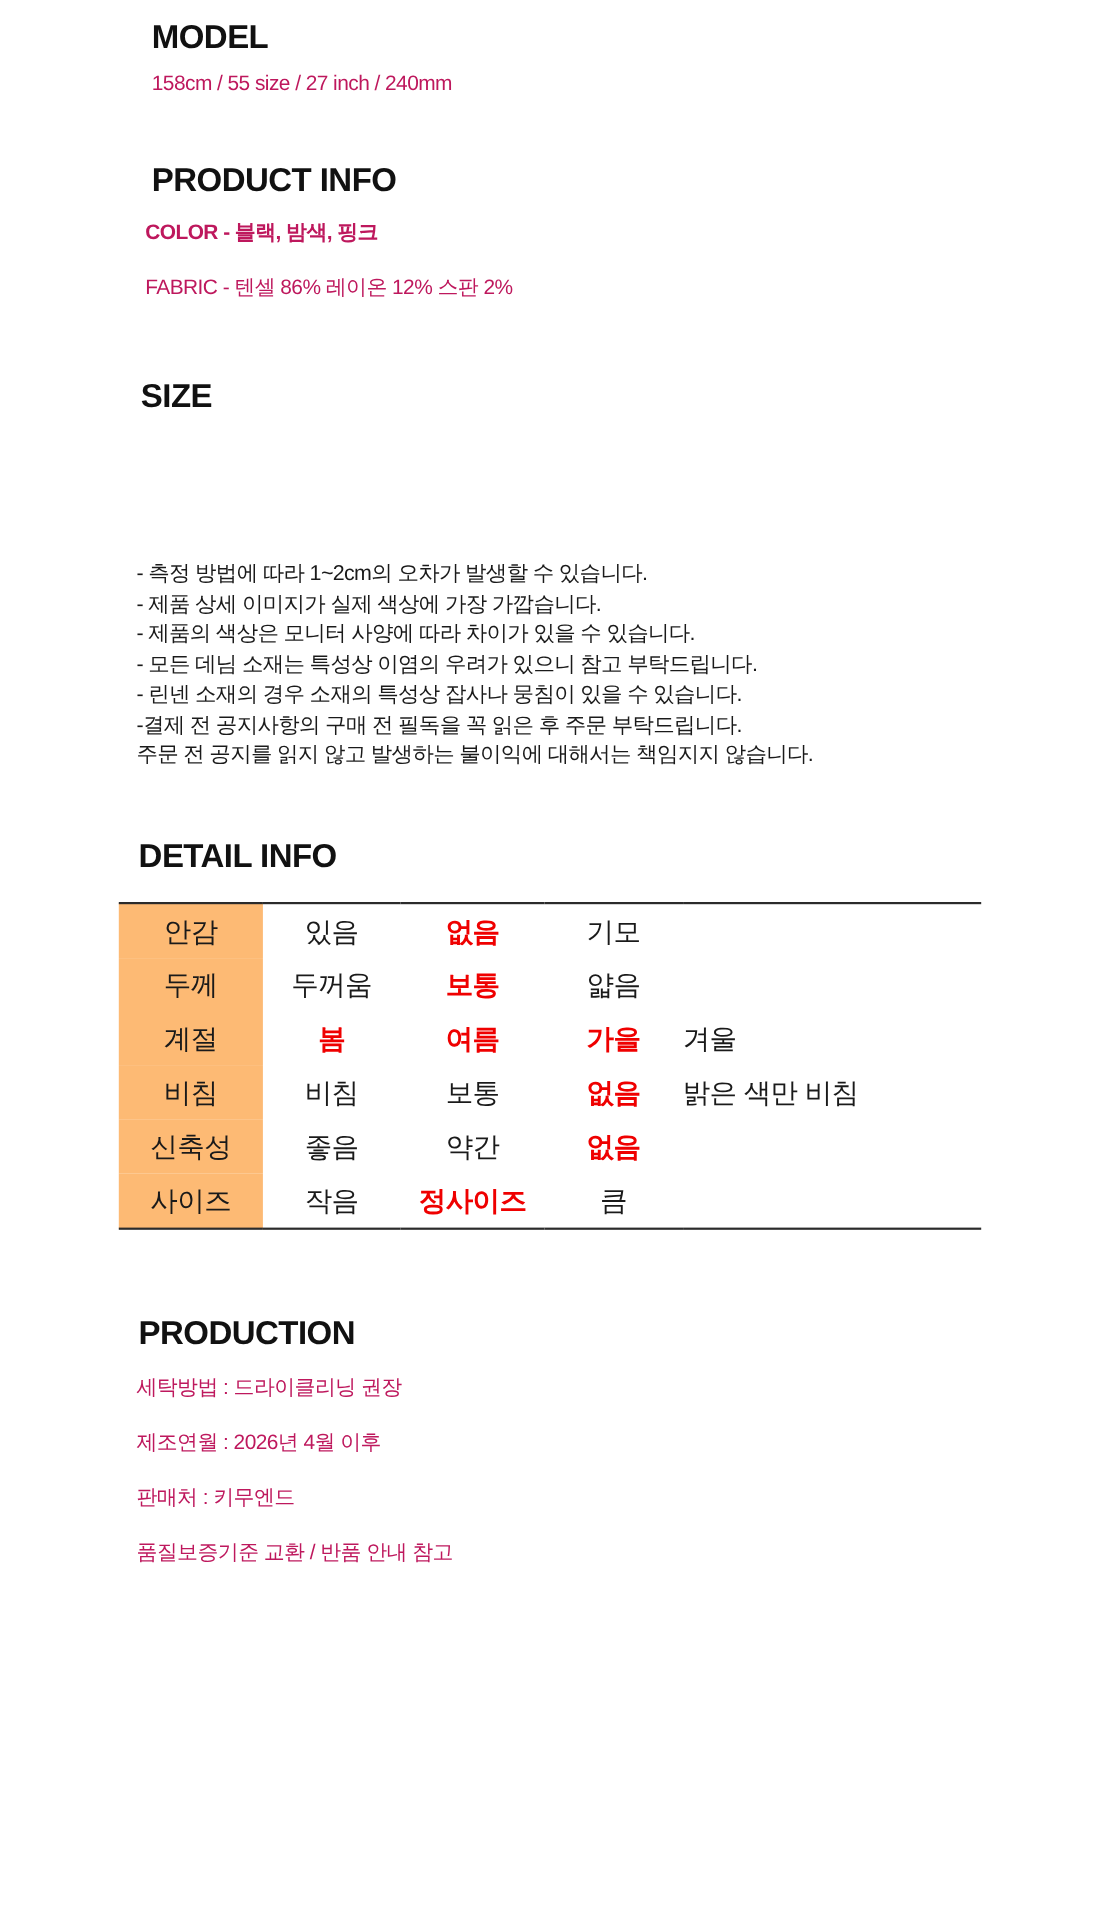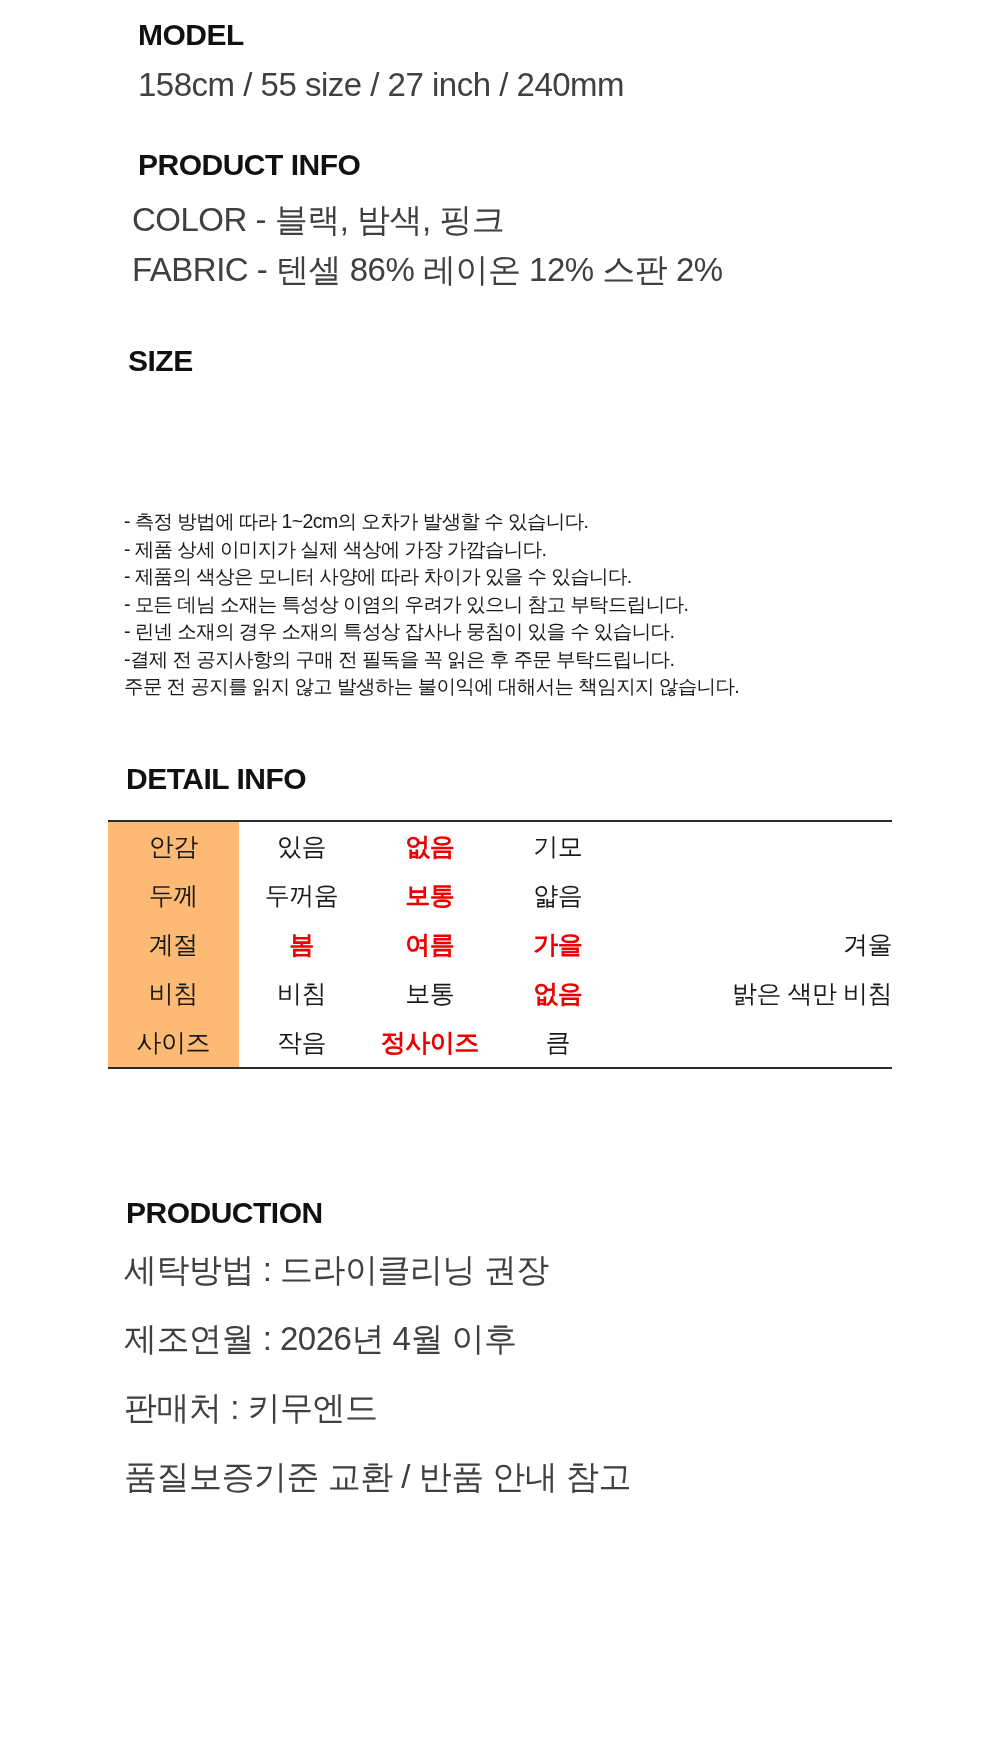--- a/index.html
+++ b/index.html
@@ -24,32 +24,32 @@
   }
 
   
   .h-main {
     font-size: 30px;
     font-weight: bold;
     letter-spacing: -0.5px;
     color: #111111;
   }
   .line {
-    font-size: 33px;
-    color: #404040;
+    font-size: 19px;
+    color: #be185d;
     letter-spacing: -0.5px;
     white-space: nowrap;
   }
 
   
   #model-heading { position: absolute; left: 138px; top: 18px; }
   #model-spec    { position: absolute; left: 138px; top: 66px; }
 
   #product-heading { position: absolute; left: 138px; top: 148px; }
-  #color-line      { position: absolute; left: 132px; top: 198px; }
+  #color-line      { position: absolute; left: 132px; top: 198px; font-weight: bold; }
   #fabric-line     { position: absolute; left: 132px; top: 248px; }
 
   #size-heading { position: absolute; left: 128px; top: 344px; }
 
   
   #size-table {
     position: absolute;
     left: 113px;
     top: 396px;
     width: 680px;
@@ -104,21 +104,21 @@
     white-space: nowrap;
   }
   #detail-table td.label {
     background: #fdba74;
     width: 130px;
     font-weight: normal;
   }
   #detail-table td.c1 { width: 125px; }
   #detail-table td.c2 { width: 130px; }
   #detail-table td.c3 { width: 125px; }
-  #detail-table td.c4 { width: 270px; text-align: right; }
+  #detail-table td.c4 { width: 270px; text-align: left; }
   #detail-table td.on { color: #ef0000; font-weight: bold; }
 
   #production-heading { position: absolute; left: 126px; top: 1196px; }
   #prod-lines { position: absolute; left: 124px; top: 1248px; }
   #prod-lines .line { margin-bottom: 24px; }
 </style>
 </head>
 <body>
 
 <div class="page">
@@ -169,20 +169,27 @@
         <td class="c4">겨울</td>
       </tr>
       <tr>
         <td class="label">비침</td>
         <td class="c1">비침</td>
         <td class="c2">보통</td>
         <td class="c3 on">없음</td>
         <td class="c4">밝은 색만 비침</td>
       </tr>
       <tr>
+        <td class="label">신축성</td>
+        <td class="c1">좋음</td>
+        <td class="c2">약간</td>
+        <td class="c3 on">없음</td>
+        <td class="c4"></td>
+      </tr>
+      <tr>
         <td class="label">사이즈</td>
         <td class="c1">작음</td>
         <td class="c2 on">정사이즈</td>
         <td class="c3">큼</td>
         <td class="c4"></td>
       </tr>
     </tbody>
   </table>
 
   <div class="h-main" id="production-heading">PRODUCTION</div>

